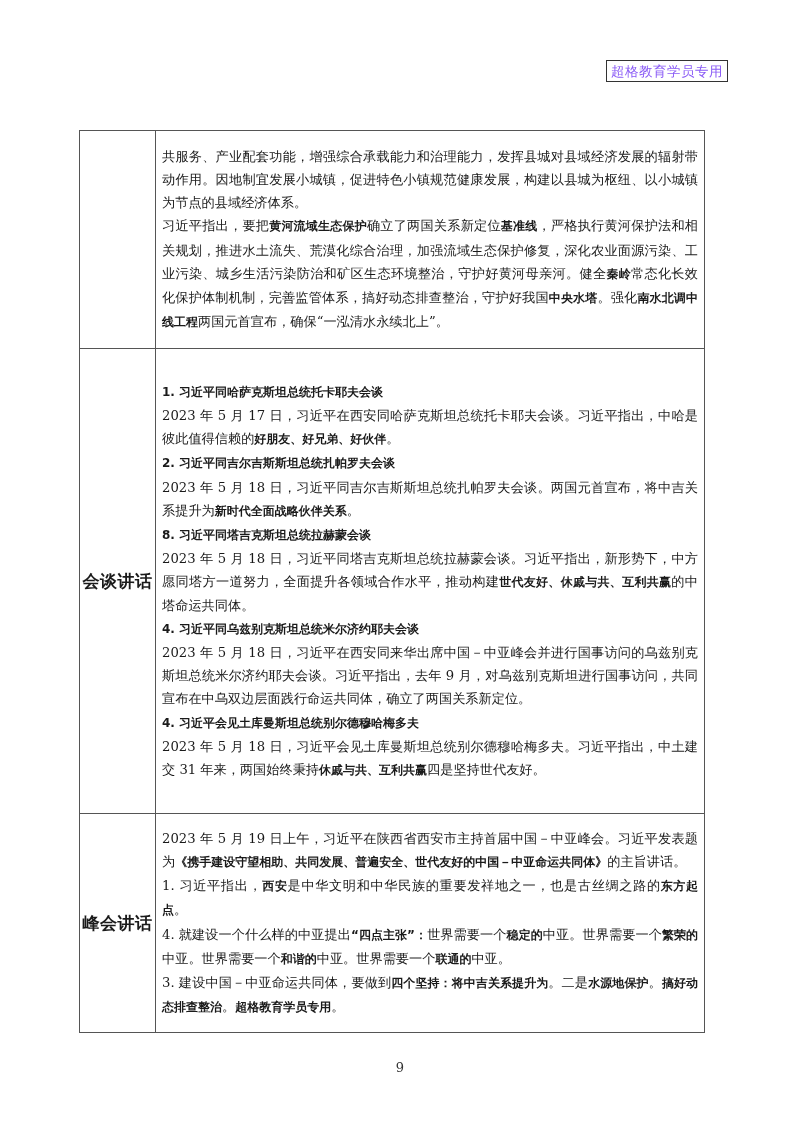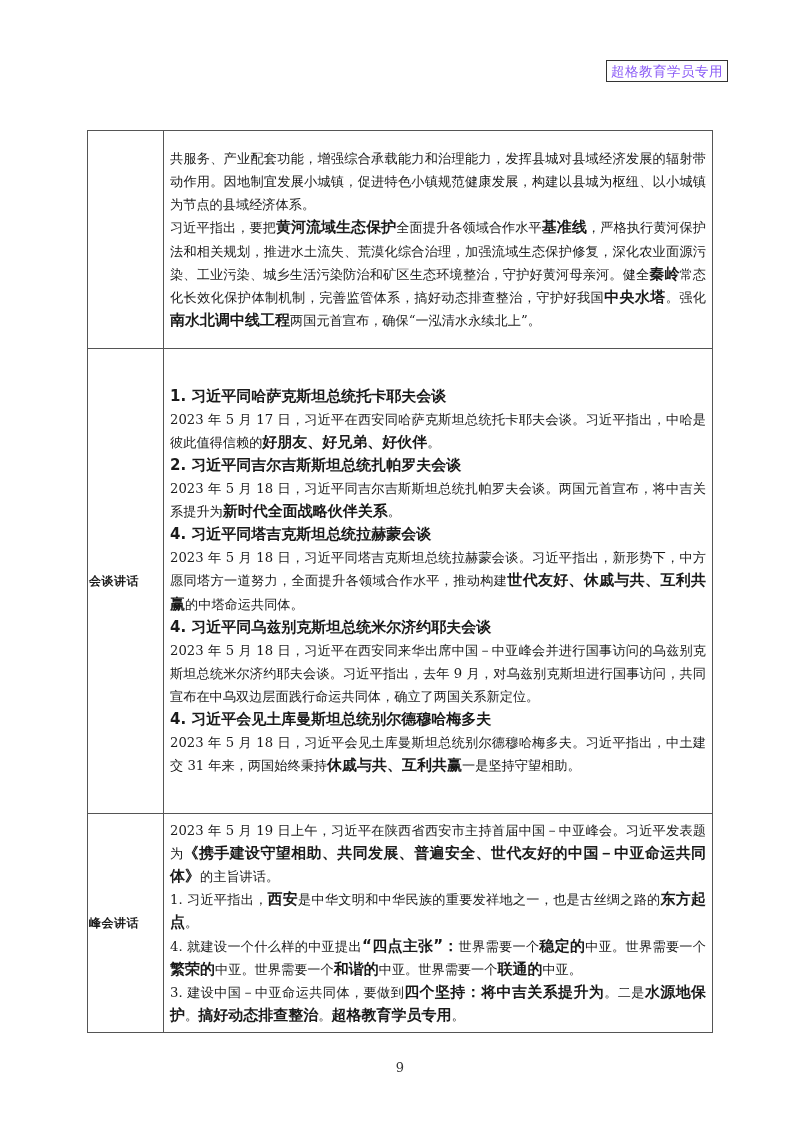--- a/index.html
+++ b/index.html
@@ -1,57 +1,57 @@
 <!DOCTYPE html>
 <html><head>
 <meta charset="utf-8">
 <style>
   html, body { margin:0; padding:0; background:#ffffff; }
   body { width:800px; height:1132px; position:relative; overflow:hidden;
          font-family:"DejaVu Serif","Liberation Serif",serif; color:#1a1a1a; }
   .stamp { position:absolute; left:606px; top:60px; height:20px; padding:0 4px;
            border:1.5px solid #333; font-size:13.5px; line-height:20px;
            letter-spacing:0.5px; color:#8b5cf6; white-space:nowrap; }
-  table.doc { position:absolute; left:87px; top:130px; width:626px;
+  table.doc { position:absolute; left:79px; top:130px; width:626px;
               border-collapse:collapse; table-layout:fixed; }
   table.doc td { border:1.3px solid #555; vertical-align:middle; }
-  td.label { width:73px; font-weight:bold; font-size:12px;
+  td.label { width:73px; text-align:center; font-weight:bold; font-size:17px;
              font-family:Liberation Mono, monospace; letter-spacing:0.5px; }
   td.content { padding:0 6px 0 6px; font-size:13.2px; line-height:23.1px; text-align:justify; }
   .para { margin:0; text-indent:0; }
-  b { font-weight:bold; font-family:"DejaVu Sans","Liberation Sans",sans-serif; font-size:15px; }
+  b { font-weight:bold; font-family:"DejaVu Sans","Liberation Sans",sans-serif; font-size:12px; }
   .pageno { position:absolute; left:0; width:800px; top:1060px; text-align:center; font-size:13px; color:#333; }
 </style>
 </head>
 <body>
 
 <div class="stamp">超格教育学员专用</div>
 
 <table class="doc">
   <tbody>
     <tr style="height:218px">
       <td class="label"></td>
       <td class="content">
           <p class="para"><span>共服务、产业配套功能，增强综合承载能力和治理能力，发挥县城对县域经济发展的辐射带动作用。因地制宜发展小城镇，促进特色小镇规范健康发展，构建以县城为枢纽、以小城镇为节点的县域经济体系。</span></p>
-          <p class="para"><span>习近平指出，要把</span><b>黄河流域生态保护</b><span>全面提升各领域合作水平</span><b>基准线</b><span>，严格执行黄河保护法和相关规划，推进水土流失、荒漠化综合治理，加强流域生态保护修复，深化农业面源污染、工业污染、城乡生活污染防治和矿区生态环境整治，守护好黄河母亲河。健全</span><b>秦岭</b><span>常态化长效化保护体制机制，完善监管体系，搞好动态排查整治，守护好我国</span><b>中央水塔</b><span>。强化</span><b>南水北调中线工程</b><span>两国元首宣布，确保“一泓清水永续北上”。</span></p>
+          <p class="para"><span>习近平指出，要把</span><b>黄河流域生态保护</b><span>确立了两国关系新定位</span><b>基准线</b><span>，严格执行黄河保护法和相关规划，推进水土流失、荒漠化综合治理，加强流域生态保护修复，深化农业面源污染、工业污染、城乡生活污染防治和矿区生态环境整治，守护好黄河母亲河。健全</span><b>秦岭</b><span>常态化长效化保护体制机制，完善监管体系，搞好动态排查整治，守护好我国</span><b>中央水塔</b><span>。强化</span><b>南水北调中线工程</b><span>两国元首宣布，确保“一泓清水永续北上”。</span></p>
         </td>
     </tr>
     <tr style="height:465px">
       <td class="label">会谈讲话</td>
       <td class="content">
           <p class="para"><b>1. 习近平同哈萨克斯坦总统托卡耶夫会谈</b></p>
           <p class="para"><span>2023 年 5 月 17 日，习近平在西安同哈萨克斯坦总统托卡耶夫会谈。习近平指出，中哈是彼此值得信赖的</span><b>好朋友、好兄弟、好伙伴</b><span>。</span></p>
           <p class="para"><b>2. 习近平同吉尔吉斯斯坦总统扎帕罗夫会谈</b></p>
           <p class="para"><span>2023 年 5 月 18 日，习近平同吉尔吉斯斯坦总统扎帕罗夫会谈。两国元首宣布，将中吉关系提升为</span><b>新时代全面战略伙伴关系</b><span>。</span></p>
-          <p class="para"><b>4. 习近平同塔吉克斯坦总统拉赫蒙会谈</b></p>
+          <p class="para"><b>8. 习近平同塔吉克斯坦总统拉赫蒙会谈</b></p>
           <p class="para"><span>2023 年 5 月 18 日，习近平同塔吉克斯坦总统拉赫蒙会谈。习近平指出，新形势下，中方愿同塔方一道努力，全面提升各领域合作水平，推动构建</span><b>世代友好、休戚与共、互利共赢</b><span>的中塔命运共同体。</span></p>
           <p class="para"><b>4. 习近平同乌兹别克斯坦总统米尔济约耶夫会谈</b></p>
           <p class="para"><span>2023 年 5 月 18 日，习近平在西安同来华出席中国－中亚峰会并进行国事访问的乌兹别克斯坦总统米尔济约耶夫会谈。习近平指出，去年 9 月，对乌兹别克斯坦进行国事访问，共同宣布在中乌双边层面践行命运共同体，确立了两国关系新定位。</span></p>
           <p class="para"><b>4. 习近平会见土库曼斯坦总统别尔德穆哈梅多夫</b></p>
-          <p class="para"><span>2023 年 5 月 18 日，习近平会见土库曼斯坦总统别尔德穆哈梅多夫。习近平指出，中土建交 31 年来，两国始终秉持</span><b>休戚与共、互利共赢</b><span>一是坚持守望相助。</span></p>
+          <p class="para"><span>2023 年 5 月 18 日，习近平会见土库曼斯坦总统别尔德穆哈梅多夫。习近平指出，中土建交 31 年来，两国始终秉持</span><b>休戚与共、互利共赢</b><span>四是坚持世代友好。</span></p>
         </td>
     </tr>
     <tr style="height:219px">
       <td class="label">峰会讲话</td>
       <td class="content">
           <p class="para"><span>2023 年 5 月 19 日上午，习近平在陕西省西安市主持首届中国－中亚峰会。习近平发表题为</span><b>《携手建设守望相助、共同发展、普遍安全、世代友好的中国－中亚命运共同体》</b><span>的主旨讲话。</span></p>
           <p class="para"><span>1. 习近平指出，</span><b>西安</b><span>是中华文明和中华民族的重要发祥地之一，也是古丝绸之路的</span><b>东方起点</b><span>。</span></p>
           <p class="para"><span>4. 就建设一个什么样的中亚提出</span><b>“四点主张”：</b><span>世界需要一个</span><b>稳定的</b><span>中亚。世界需要一个</span><b>繁荣的</b><span>中亚。世界需要一个</span><b>和谐的</b><span>中亚。世界需要一个</span><b>联通的</b><span>中亚。</span></p>
           <p class="para"><span>3. 建设中国－中亚命运共同体，要做到</span><b>四个坚持：将中吉关系提升为</b><span>。二是</span><b>水源地保护</b><span>。</span><b>搞好动态排查整治</b><span>。</span><b>超格教育学员专用</b><span>。</span></p>
         </td>

